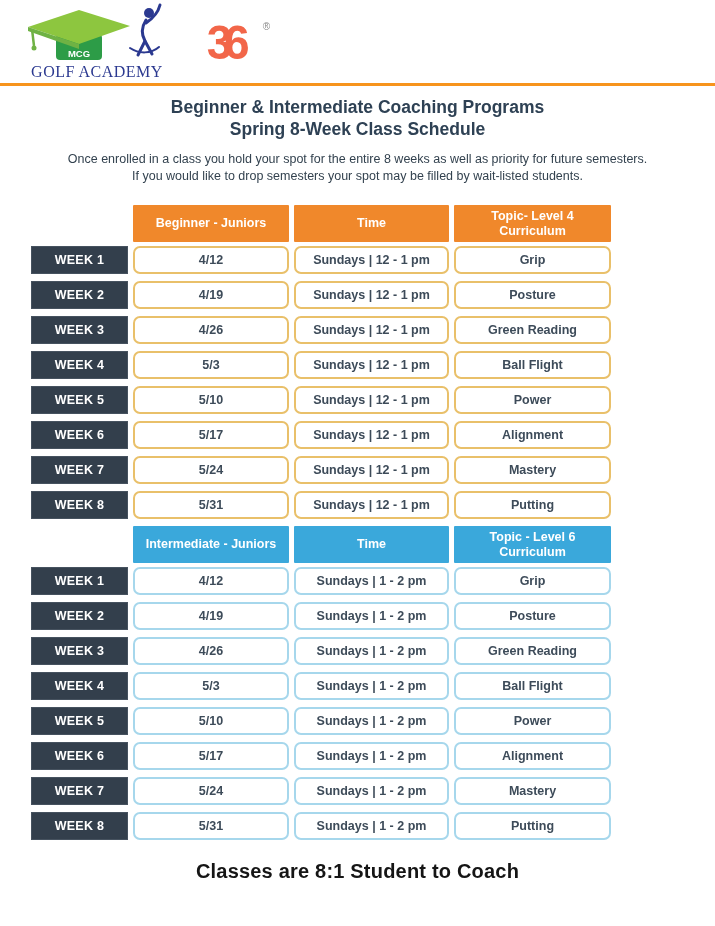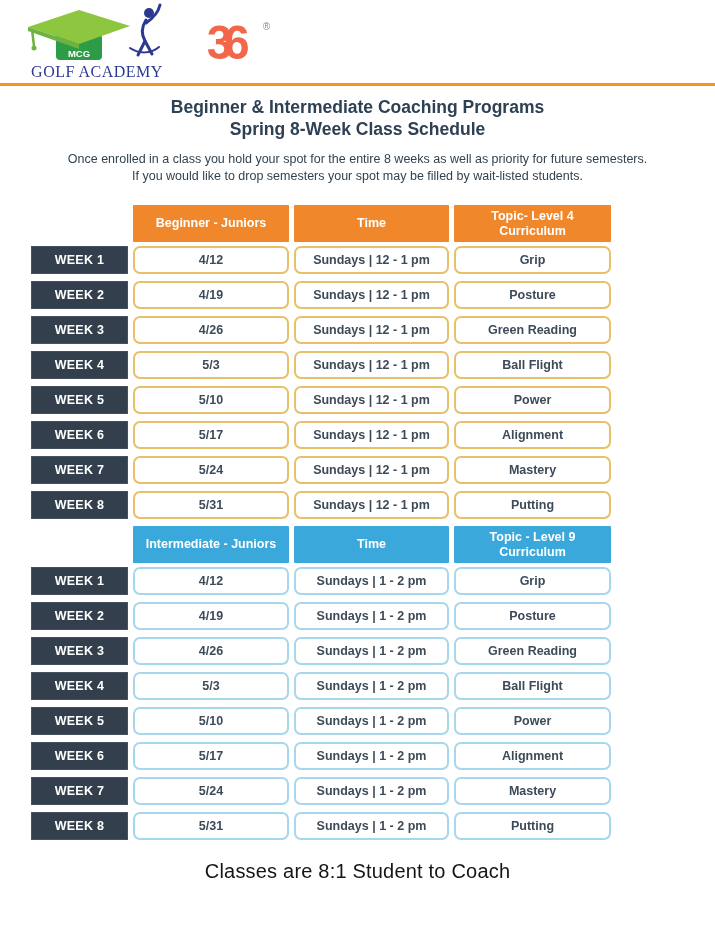--- a/index.html
+++ b/index.html
@@ -86,21 +86,21 @@
     display:flex;align-items:center;justify-content:center;
     height:28px;box-sizing:border-box;
     font-size:12.5px;font-weight:700;color:#3D4B59;
     border-radius:7px;
   }
   .cell.orange{border:2px solid var(--orange-border,#E9C06A);}
   .cell.blue{border:2px solid var(--blue-border,#A6D7EC);}
   
   .footer-note{
     margin-top:20px;text-align:center;
-    font-size:20px;font-weight:400;color:#151515;
+    font-size:20px;font-weight:700;color:#151515;
     letter-spacing:0.2px;
   }
 </style>
 </head>
 <body>
 
 <div class="page">
 
   <div class="header">
     <div class="logo-wrap">
@@ -207,21 +207,21 @@
           </div>
         </div>
     </div>
 
     <div>
       <div class="sched-row header-row">
         <div class="spacer"></div>
         <div class="hdr blue">Intermediate - Juniors</div>
         <div class="hdr blue">Time</div>
         <div class="hdr blue">
-          <span>Topic - Level 9</span>
+          <span>Topic - Level 6</span>
           <span>Curriculum</span>
         </div>
       </div>
       <div>
           <div class="sched-row">
             <div class="week-label">WEEK 1</div>
             <div class="cell blue">4/12</div>
             <div class="cell blue">Sundays | 1 - 2 pm</div>
             <div class="cell blue">Grip</div>
           </div>

